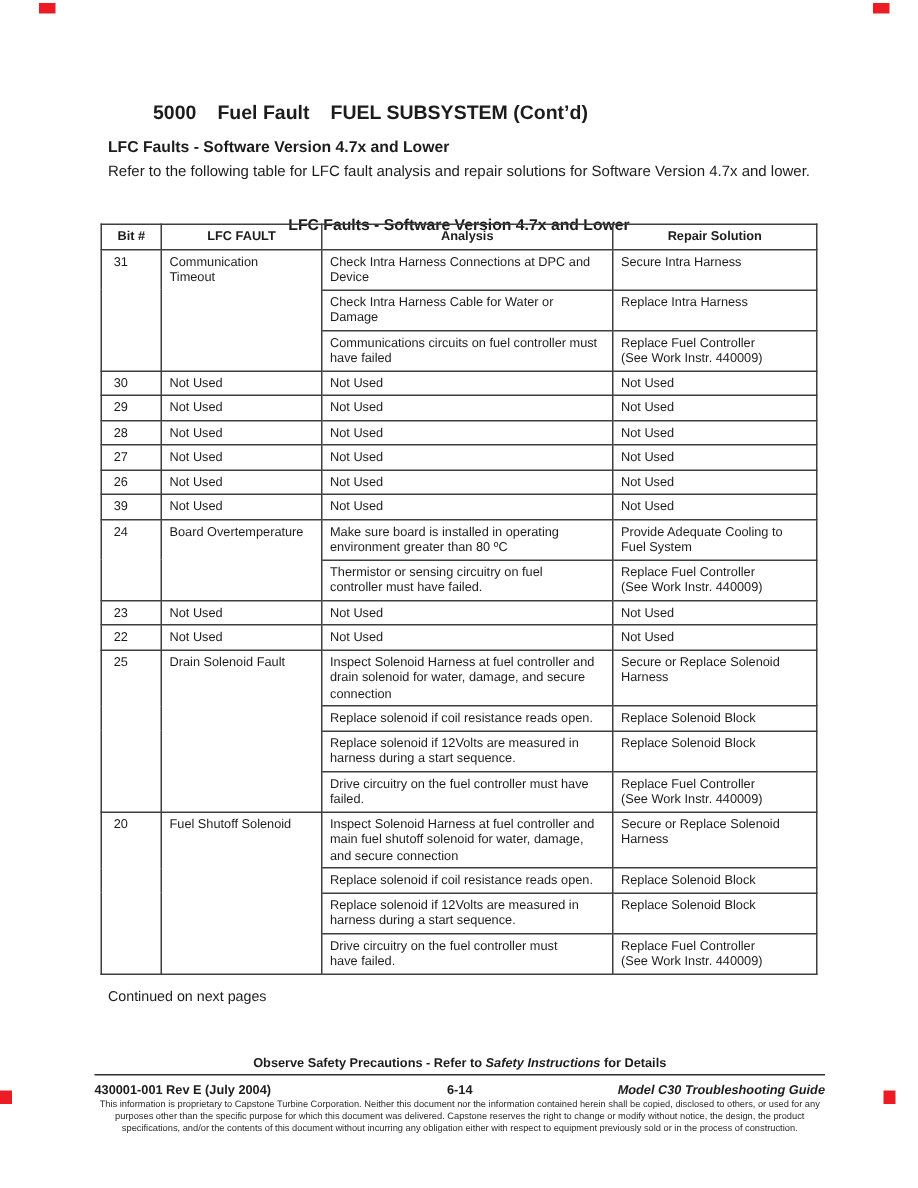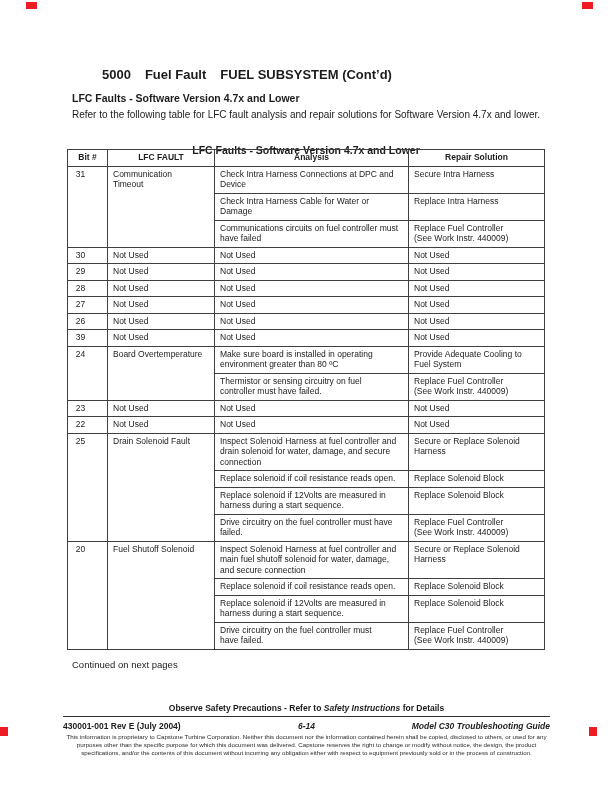--- a/index.html
+++ b/index.html
@@ -68,21 +68,21 @@
 
   .footer-rule {
     position: absolute; left: 63px; top: 716px; width: 487px;
     border-top: 1px solid #2f2f2f; height: 0;
   }
   .footer-row {
     position: absolute; left: 63px; top: 721px; width: 487px;
     font-size: 8.5px; font-weight: bold;
   }
   .footer-row .left   { position: absolute; left: 0; top: 0; white-space: nowrap; }
-  .footer-row .center { position: absolute; left: 0; top: 0; width: 100%; text-align: center; font-style: italic; }
+  .footer-row .center { position: absolute; left: 0; top: 0; width: 100%; text-align: center; }
   .footer-row .right  { position: absolute; right: 0; top: 0; white-space: nowrap; font-style: italic; }
 
   .legal {
     position: absolute; left: 63px; top: 733px; width: 487px;
     font-size: 6.2px; line-height: 7.9px; text-align: center;
     color: #2a2a2a; white-space: pre-line;
   }
 </style>
 </head>
 <body>

